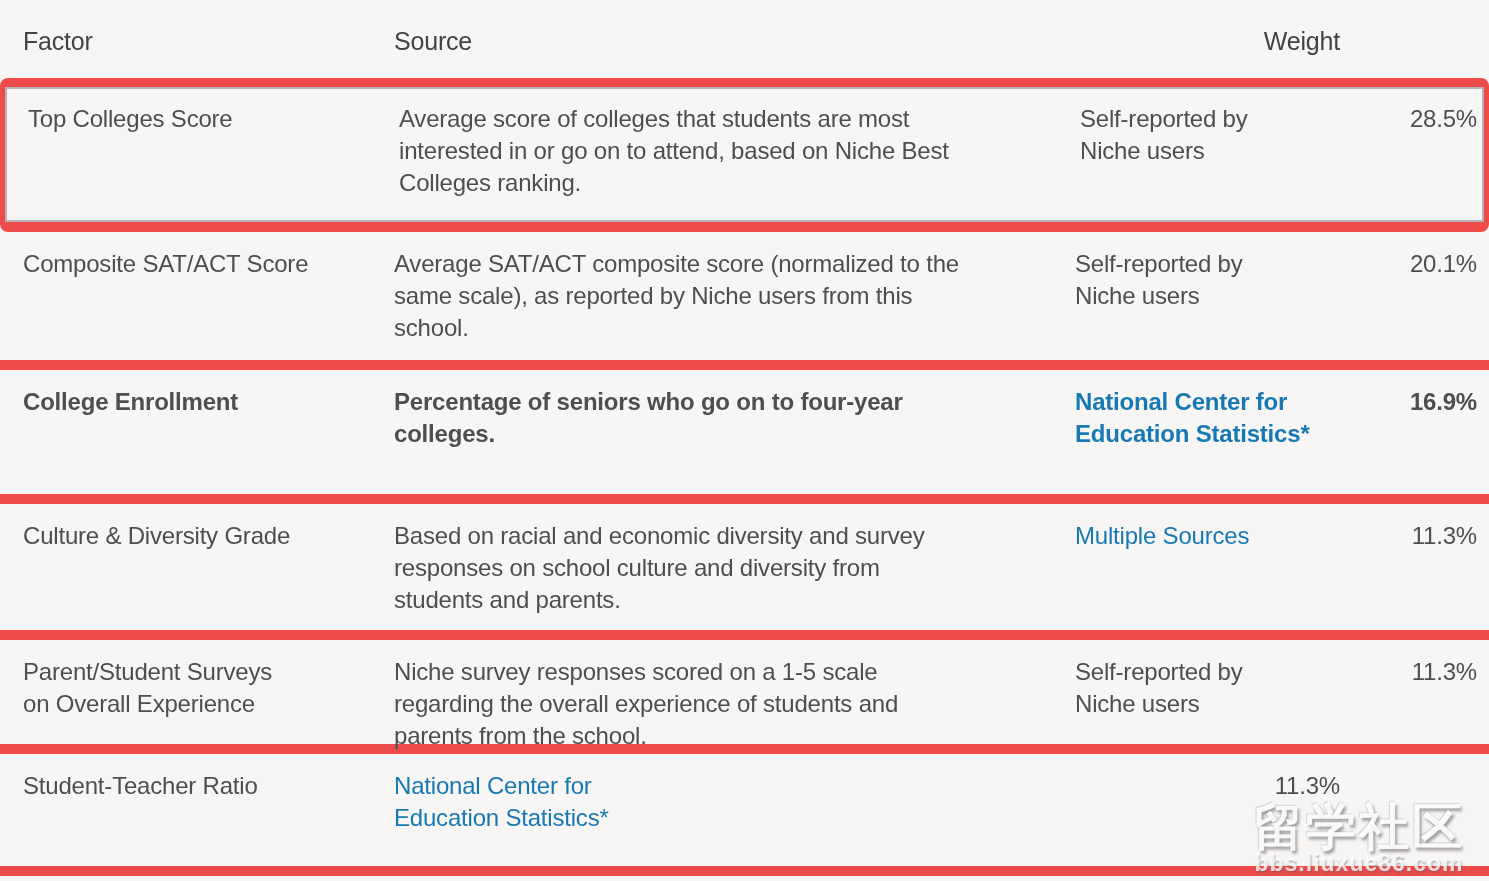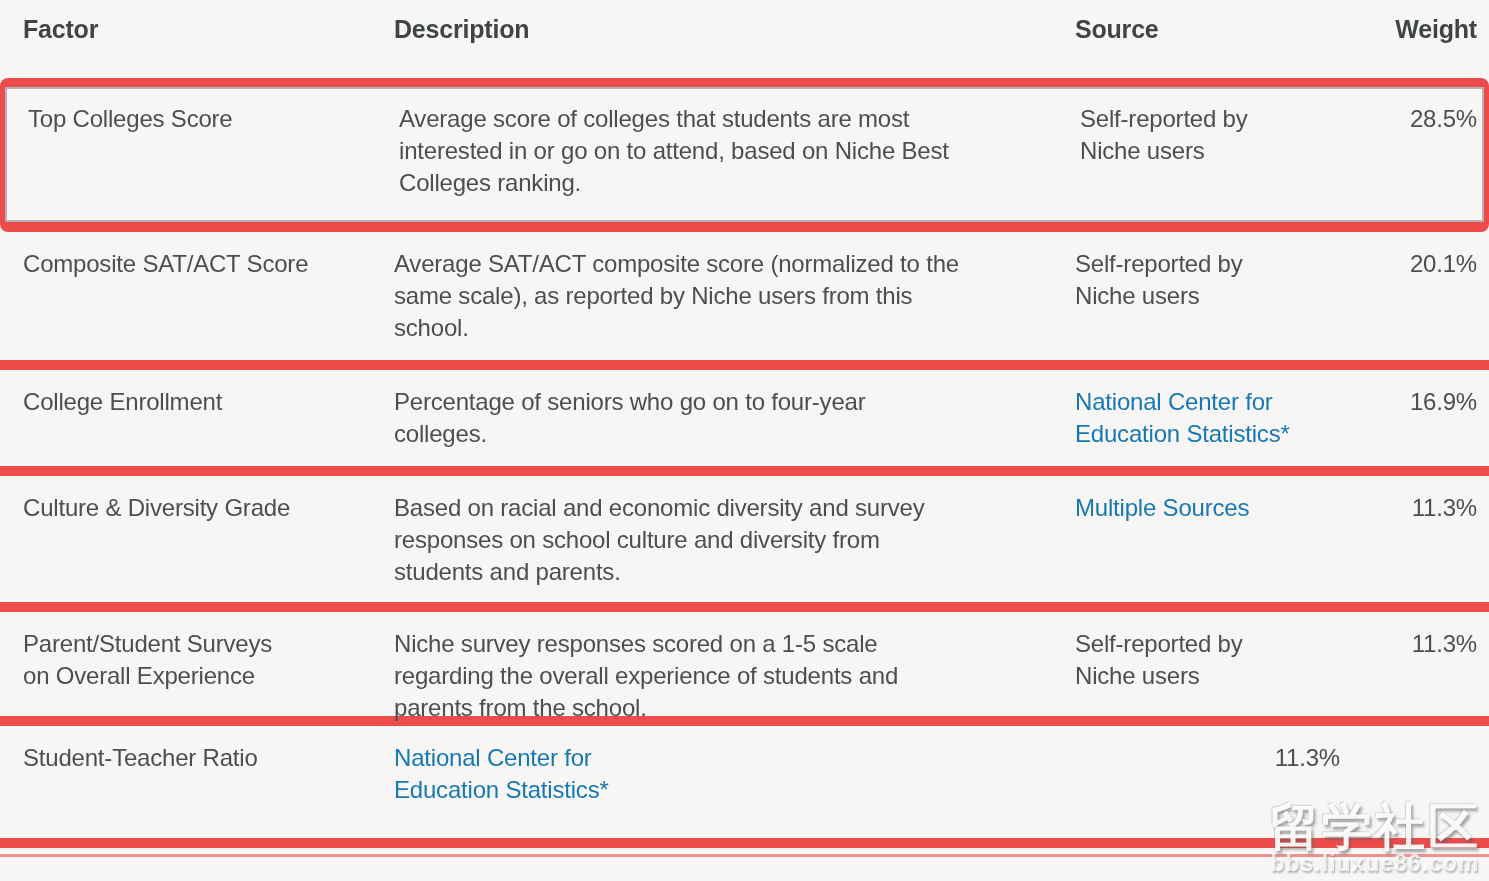--- a/index.html
+++ b/index.html
@@ -19,50 +19,50 @@
   .cell {
     font-size: 24px;
     line-height: 32px;
     white-space: pre-line;
     padding-top: 16px;
     letter-spacing: -0.2px;
   }
   .header-row { height: 78px; }
   .header-row .cell {
     font-size: 25px;
-    font-weight: 700;
+    font-weight: 400;
     color: #3f4447;
-    padding-top: 14px;
+    padding-top: 26px;
     line-height: 30px;
   }
   .weight-cell { text-align: right; padding-right: 12px; white-space: nowrap; }
   .link { color: #1779b4; cursor: pointer; }
   .sep { height: 10px; background: #ee4b4b; }
 
   .highlight-box {
     border: solid #ee4b4b;
     border-width: 9px 5px 10px 5px;
     border-radius: 8px;
     box-shadow: inset 0 0 0 2px #b6b2b9;
   }
   .highlight-box .grid-row { height: 135px; }
   .highlight-box .weight-cell { padding-right: 7px; }
 
   .row-2 { height: 128px; }
-  .row-3 { height: 96px; }
+  .row-3 { height: 124px; font-weight: bold; }
   .row-4 { height: 126px; }
   .row-5 { height: 104px; }
   .row-6 { height: 112px; }
 
   .bottom-partial { height: 6px; background: #f7f6f4; }
   .bottom-sliver  { height: 3px; background: #f09090; }
 
   .watermark {
     position: absolute;
-    right: 8px;
+    right: 24px;
     bottom: 4px;
     text-align: center;
     pointer-events: none;
   }
   .watermark-title {
     font-size: 50px;
     font-weight: 700;
     letter-spacing: 3px;
     color: rgba(255,255,255,0.92);
     text-shadow: 2px 3px 3px rgba(95,90,90,0.55), -1px -1px 1px rgba(120,115,115,0.25);
@@ -75,21 +75,20 @@
     text-shadow: 1px 2px 2px rgba(95,90,90,0.45);
     letter-spacing: 1px;
     margin-top: -4px;
   }
 </style>
 </head>
 <body>
 
 <div class="grid-row header-row">
   <div class="cell">Factor</div>
-  <div class="cell">Description</div>
   <div class="cell">Source</div>
   <div class="cell weight-cell">Weight</div>
 </div>
 
 <div class="highlight-box">
   <div class="grid-row">
     <div class="cell">Top Colleges Score</div>
     <div class="cell">Average score of colleges that students are most
 interested in or go on to attend, based on Niche Best
 Colleges ranking.</div>

